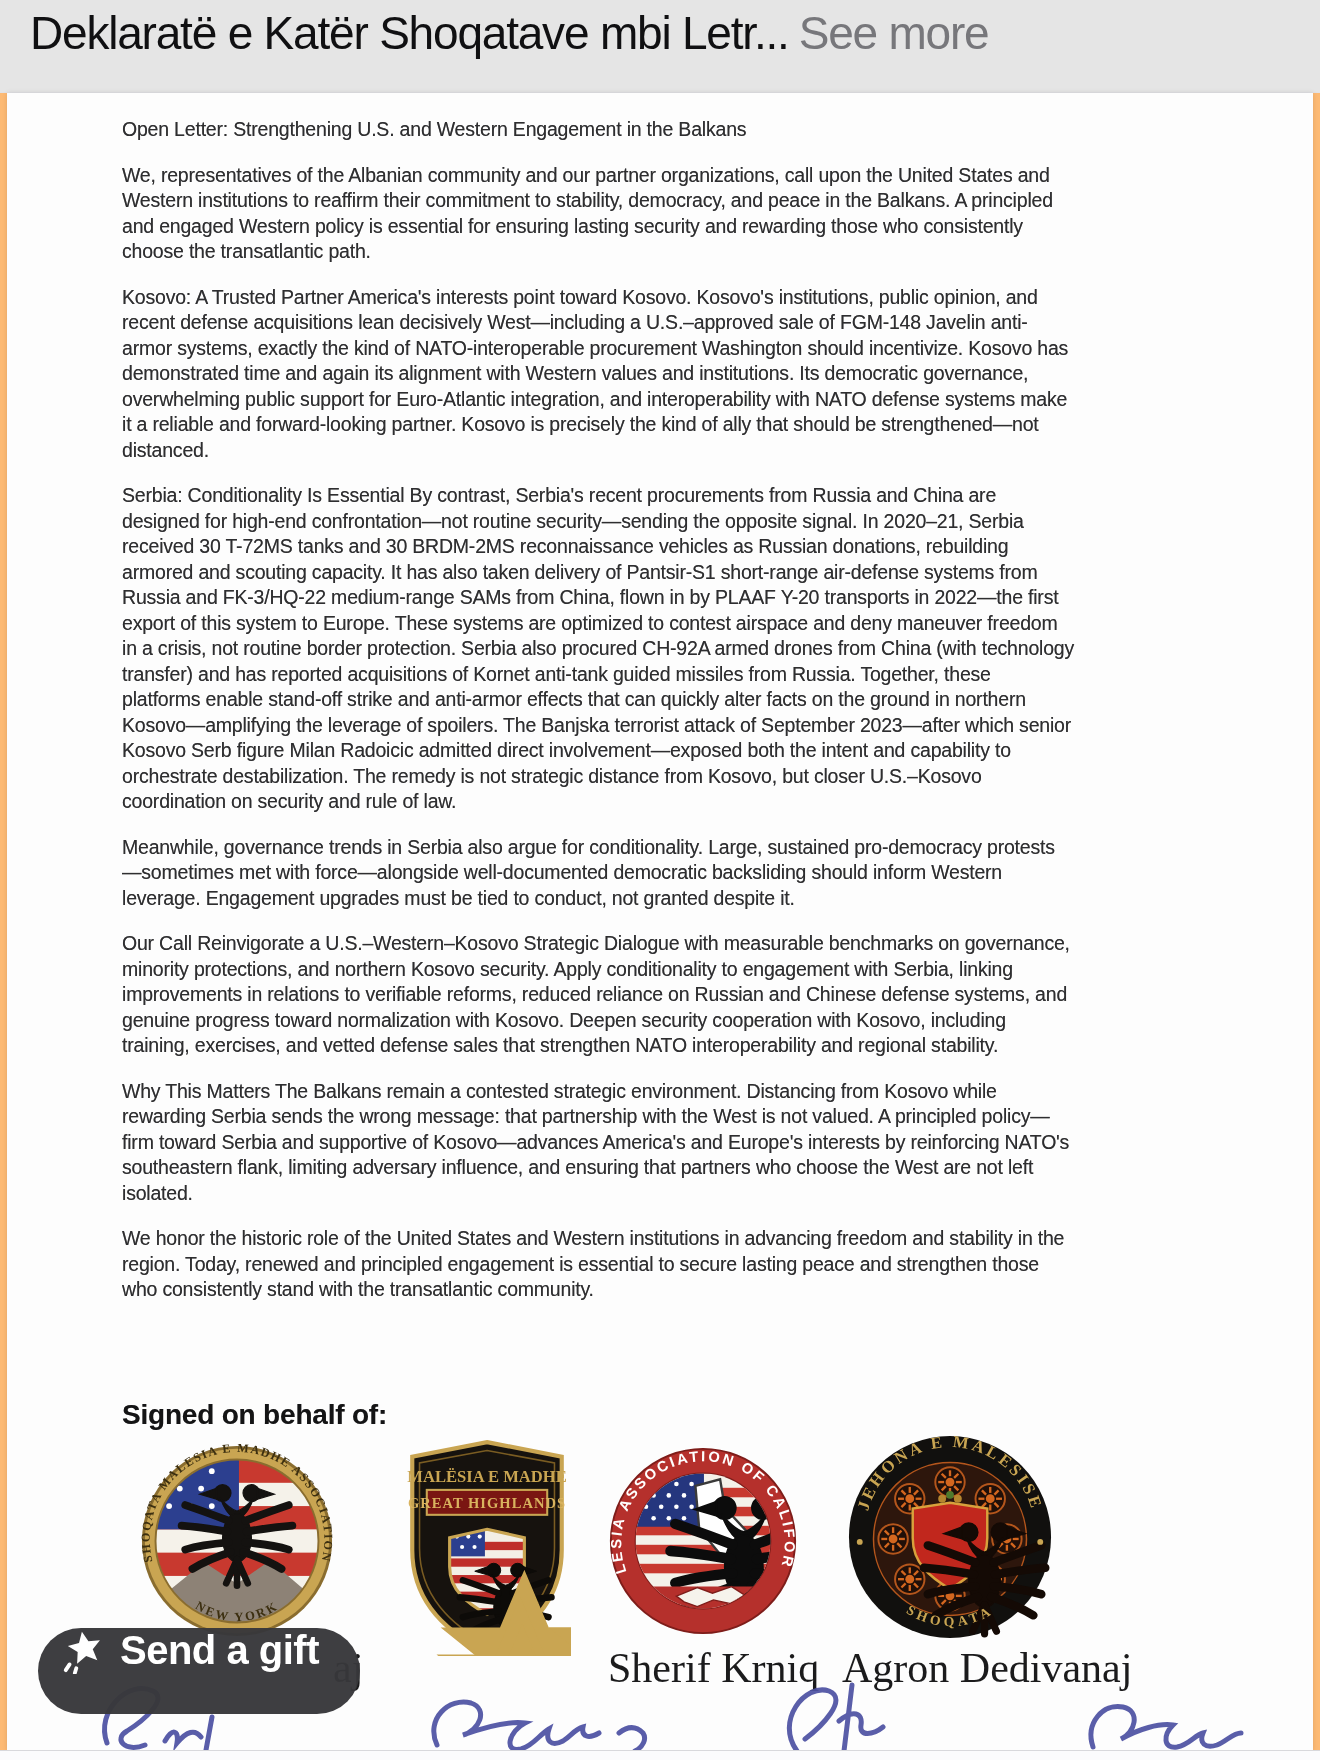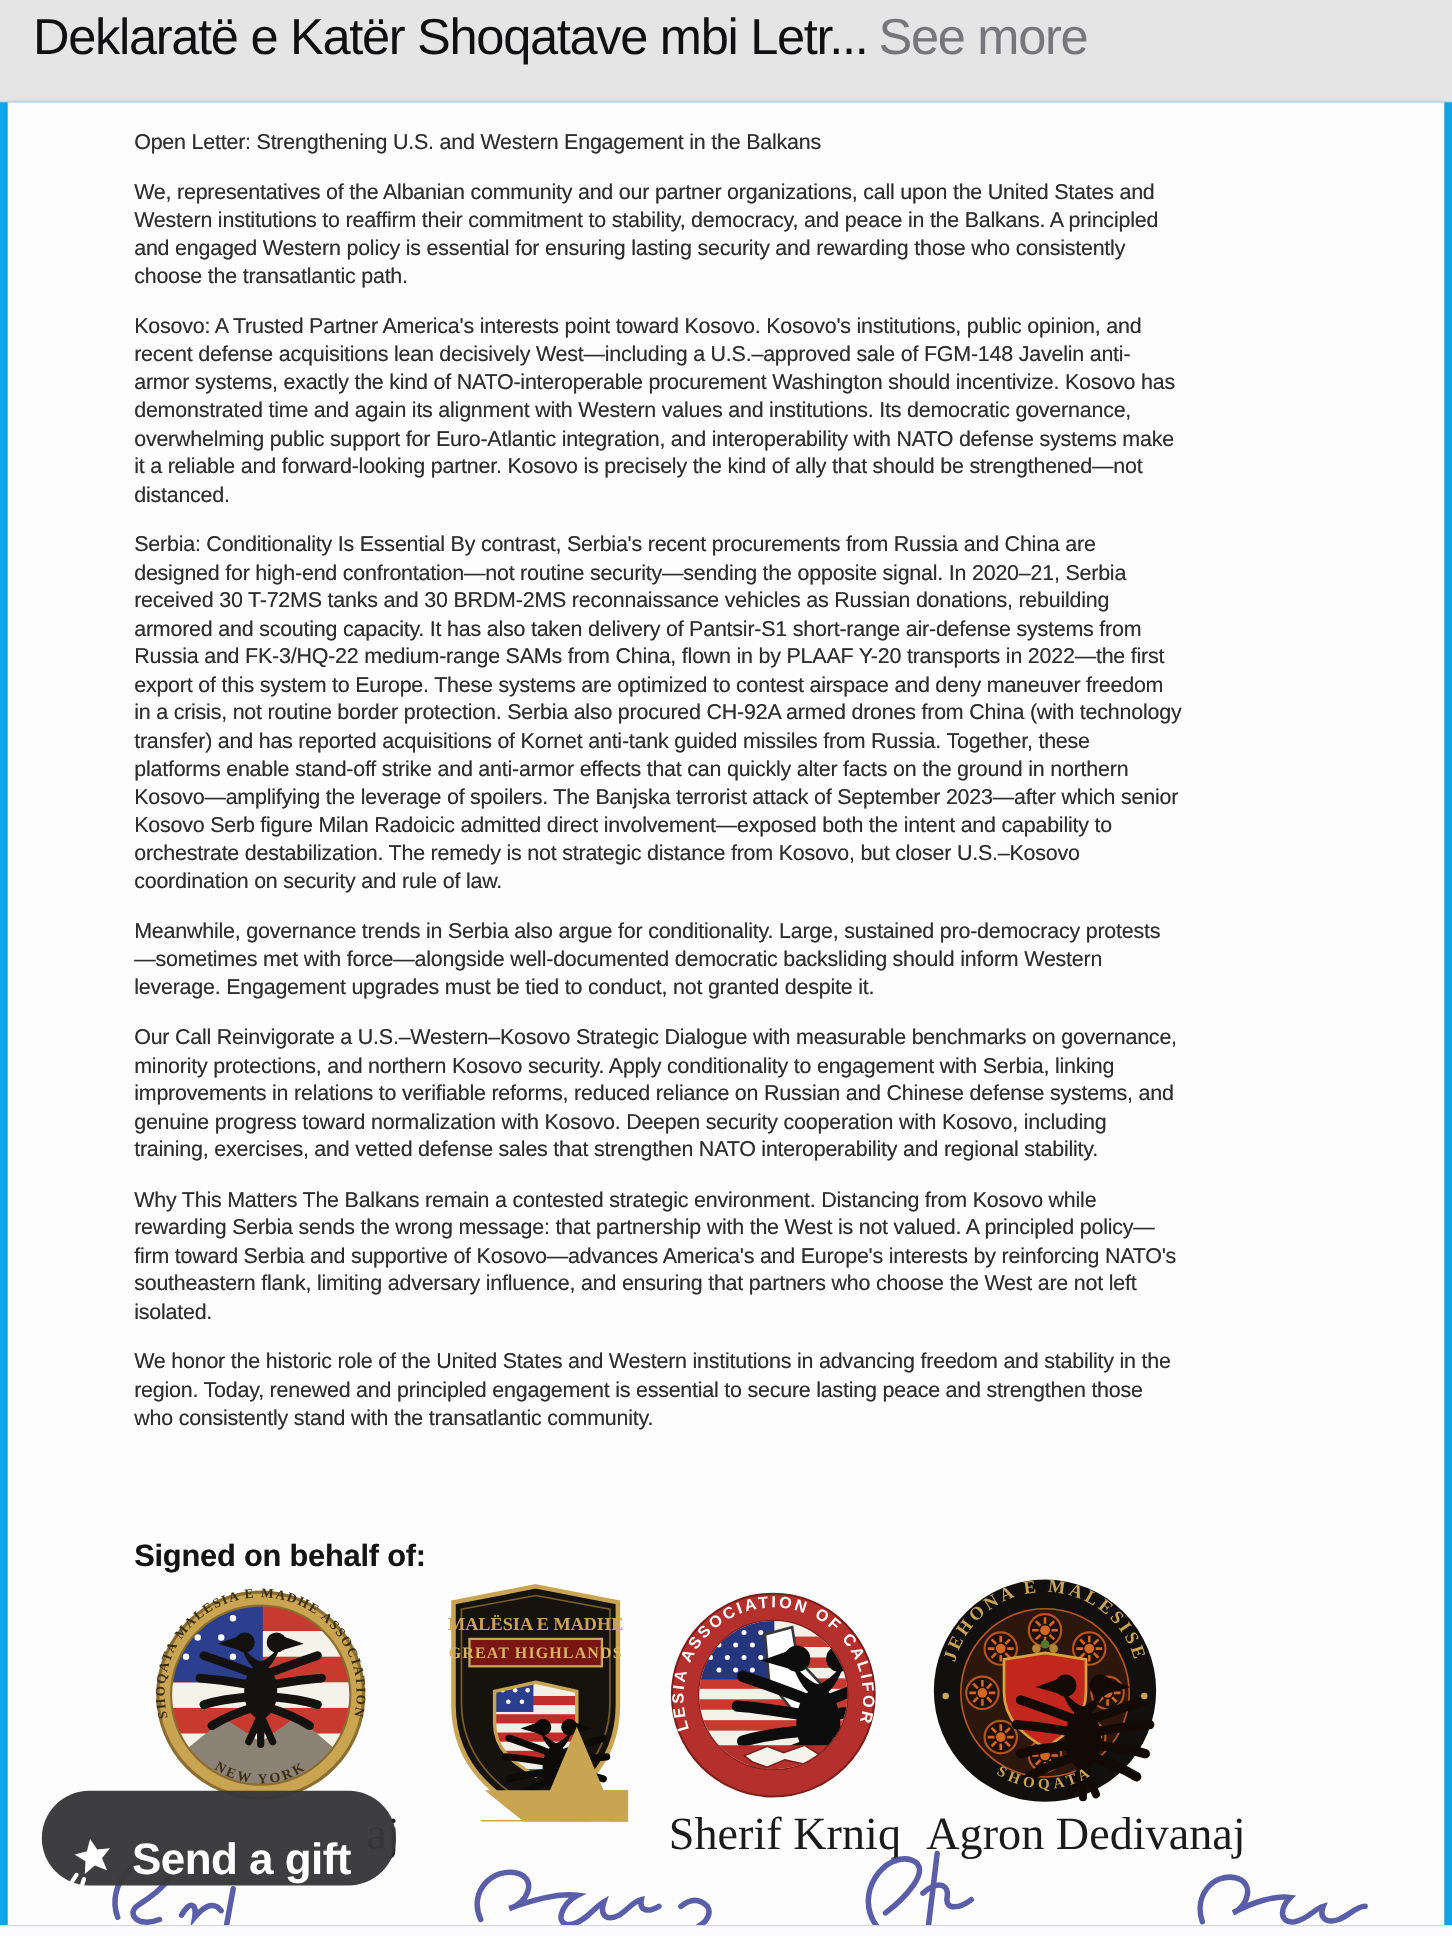--- a/index.html
+++ b/index.html
@@ -6,21 +6,21 @@
   body{width:1320px;height:1760px;background:#ffffff;font-family:"Liberation Sans",sans-serif;}
   #stage{position:relative;width:1320px;height:1760px;overflow:hidden;background:#fff;}
 
   
   .post-header{position:absolute;top:0;left:0;width:1320px;height:92px;background:#e5e5e5;}
   .post-title{position:absolute;left:30px;top:6px;width:1280px;white-space:nowrap;overflow:hidden;
     font-size:46px;font-weight:400;letter-spacing:-1.2px;color:#101012;}
   .see-more{color:#77777b;margin-left:10px;cursor:pointer;}
 
   
-  .photo-area{position:absolute;top:92px;left:0;width:1320px;height:1658px;background:#0ea5e9;border-top:1px solid #e2e2e5;}
+  .photo-area{position:absolute;top:92px;left:0;width:1320px;height:1658px;background:#fdba74;border-top:1px solid #e2e2e5;}
   .doc-page{position:absolute;top:0;left:7px;width:1306px;height:1658px;background:#fdfdfd;
     box-shadow:0 0 5px rgba(0,0,0,.12);overflow:hidden;}
 
   
   .letter-body{position:absolute;left:115px;top:24px;width:952px;color:#2e2e30;
     font-size:19.5px;line-height:25.5px;letter-spacing:-0.2px;
     text-shadow:0 0 .6px rgba(40,40,40,.55);}
   .letter-body p{margin:0 0 20px 0;}
 
   .signed-heading{position:absolute;left:115px;top:1306px;font-size:28px;font-weight:700;color:#141415;
@@ -38,21 +38,21 @@
   .signer-frag{left:326px;}
   .signer-1{left:366px;}
   .signer-2{left:601px;}
   .signer-3{left:835px;}
 
   
   .signatures{position:absolute;left:0;top:1584px;width:1306px;height:74px;}
 
   
   .gift-btn{position:absolute;left:38px;top:1628px;width:322px;height:86px;border-radius:43px;
-    background:rgba(56,56,59,.97);display:flex;align-items:flex-end;gap:14px;padding:0 0 0 22px;
+    background:rgba(56,56,59,.97);display:flex;align-items:flex-start;gap:14px;padding:0 0 0 22px;
     box-sizing:border-box;z-index:6;cursor:pointer;}
   .gift-btn .label{color:#fff;font-size:40px;font-weight:600;letter-spacing:-0.5px;}
 
   
   .bottom-strip{position:absolute;left:0;top:1750px;width:1320px;height:10px;background:#fbfbfd;border-top:1px solid #d8d8dc;}
 </style>
 </head>
 <body>
 
 <svg width="0" height="0" style="position:absolute" aria-hidden="true">

